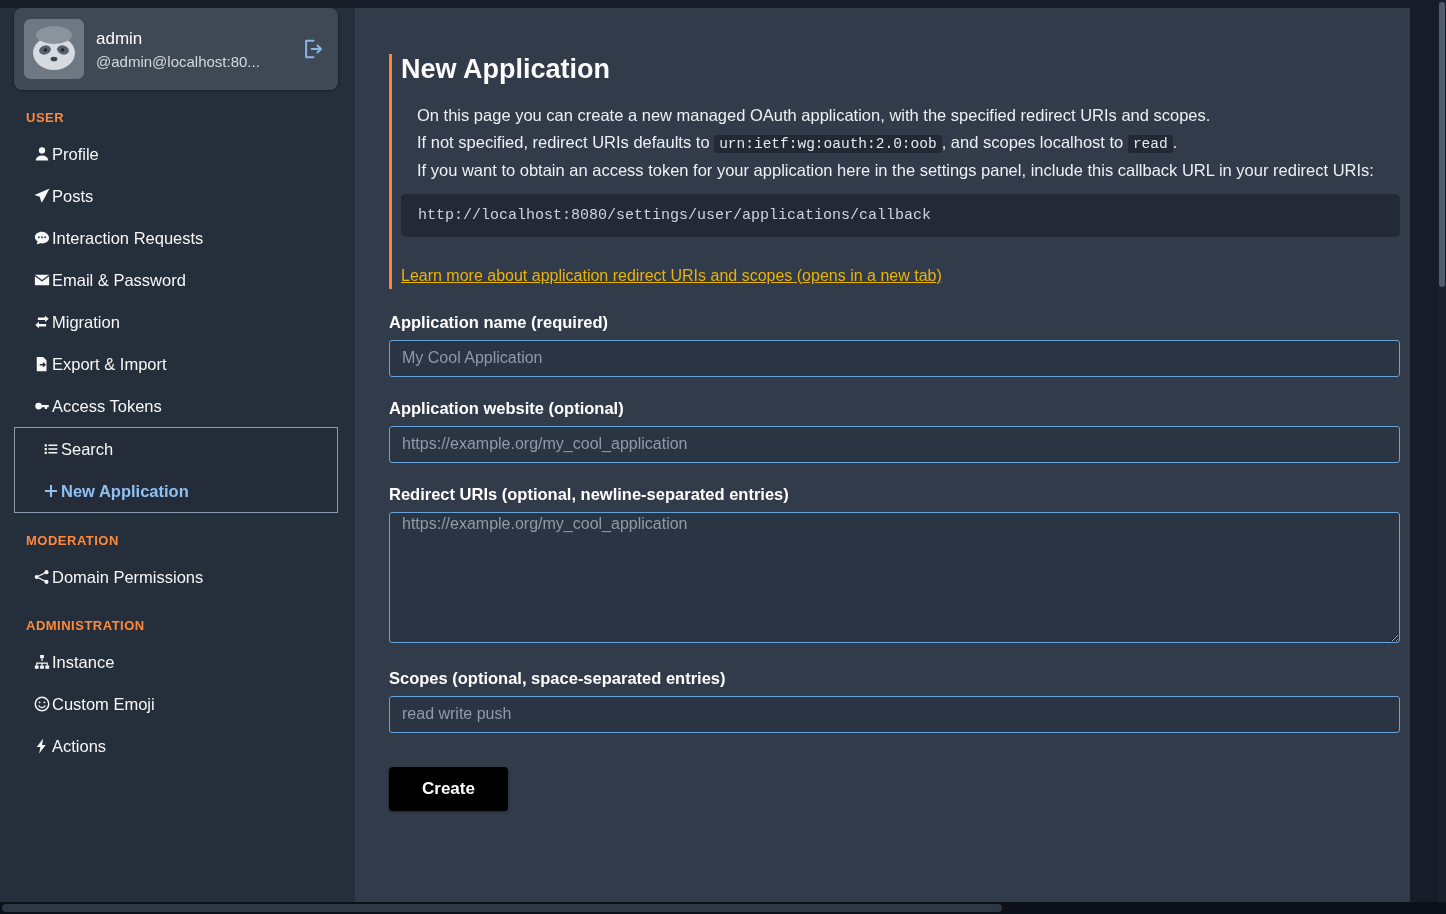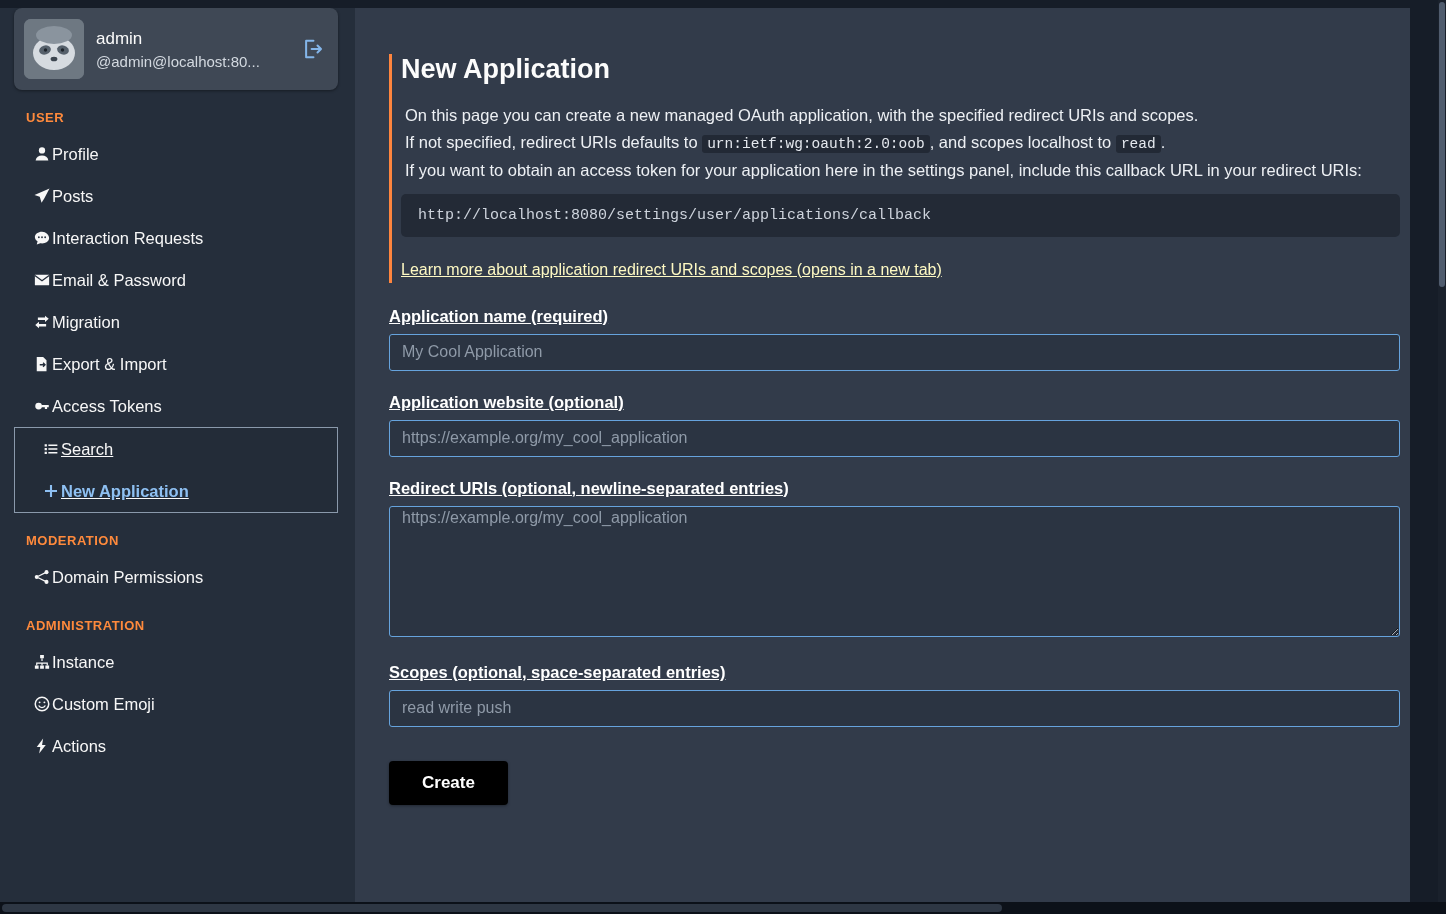--- a/index.html
+++ b/index.html
@@ -38,45 +38,45 @@
   }
   .nav-item {
     display:flex; align-items:center; 
     padding:11px 8px 11px 18px; font-size:16.5px; color:#f7f7f7;
     cursor:pointer; text-decoration:none;
   }
   .nav-item.active { background:#8abaec; color:#222b38; font-weight:bold; }
   .icon { width:20px; height:20px; flex:0 0 20px; display:inline-flex; align-items:center; justify-content:center; }
   .icon svg { width:18px; height:18px; }
   .submenu {
-    border:1px solid #8a99ab; background:#232c38; margin-bottom:14px;text-decoration:underline;
+    border:1px solid #8a99ab; background:#232c38; margin-bottom:14px;
   }
   .submenu .nav-item { padding-left:26px; }
   .submenu .nav-item.sub-active { color:#8ec0f2; font-weight:bold; }
 
   
   .main {
     flex:1; background:#323b4a; padding:46px 10px 60px 34px; overflow:hidden;
   }
   .intro { border-left:3px solid #ff853e; padding-left:9px; margin-bottom:24px; }
   h1 { font-size:27px; margin:0 0 18px; font-weight:bold; color:#fcfcfc; }
-  .intro p { margin:0 4px 2px; font-size:16.5px; line-height:24.5px; color:#edf0f4; }
+  .intro p { margin:0 16px 2px; font-size:16.5px; line-height:24.5px; color:#edf0f4; }
   code.inline {
     font-family:"Liberation Mono","DejaVu Sans Mono",monospace;
     background:#222935; padding:1px 5px; border-radius:3px; font-size:14.5px; color:#e4e8ee;
   }
   .callback-block {
-    background:#232a36; border-radius:5px; padding:13px 17px; margin:11px 0 24px;
+    background:#232a36; border-radius:5px; padding:13px 17px; margin:11px 0 30px;
     font-family:"Liberation Mono","DejaVu Sans Mono",monospace;
     font-size:15px; color:#ced4dd; white-space:pre; overflow:hidden;
   }
-  .learn-more { color:#fef9c3; font-size:16px; text-decoration:underline; cursor:pointer; display:inline-block; margin-bottom:4px; }
+  .learn-more { color:#eab308; font-size:16px; text-decoration:underline; cursor:pointer; display:inline-block; margin-bottom:4px; }
 
   form { margin:0; }
-  .field { margin-bottom:22px;text-decoration:underline; }
+  .field { margin-bottom:22px; }
   .field label { display:block; font-weight:bold; font-size:16.5px; margin-bottom:8px; color:#ffffff; }
   .field input, .field textarea {
     width:100%; background:#2b3442; border:1px solid #66a3dd; border-radius:3px;
     padding:2px 12px; font-size:16px; color:#eceff3; outline:none;
     font-family:"Liberation Sans","DejaVu Sans",sans-serif;
   }
   .field input { height:37px; }
   .field textarea { height:131px; resize:vertical; }
   ::placeholder { color:#8f9aa8; opacity:1; }
   .create-btn {

